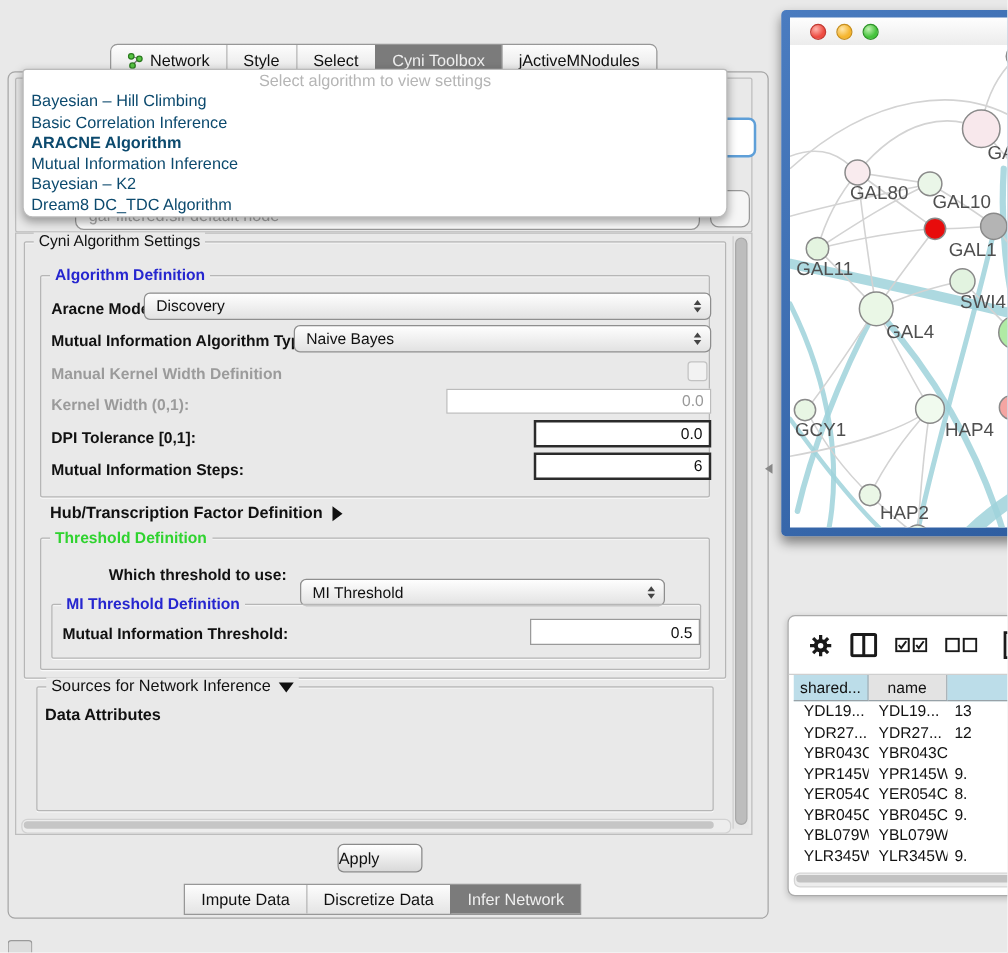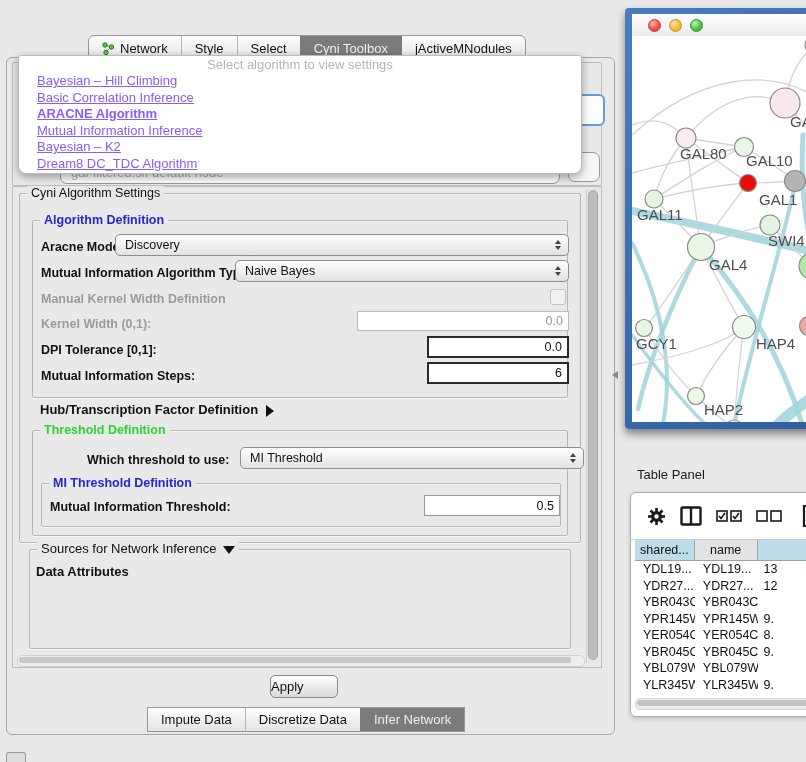--- a/index.html
+++ b/index.html
@@ -28,21 +28,21 @@
   .cp-top-sub{left:12px;top:62px;width:588px;height:122px;border:1px solid #bdbdbd;border-radius:2px;background:#e9e9e9;}
   .frag-blue{left:575px;top:94px;width:26px;height:28px;border:2px solid #5e9fd8;border-radius:6px;background:#fff;}
   .frag-gray{left:568px;top:152px;width:30px;height:28px;border:1px solid #999;border-radius:7px;background:#f6f6f6;}
   .frag-combo{left:60px;top:160px;width:500px;height:24px;border:1px solid #999;border-radius:7px;background:#fcfcfc;
     font-size:13px;color:#aaa;display:flex;align-items:center;padding-left:10px;box-sizing:border-box;}
 
   
   .popup{left:18px;top:55px;width:562px;height:117px;background:#fff;border:1px solid #bbb;
     border-radius:3px 3px 8px 8px;box-shadow:0 3px 8px rgba(0,0,0,.35);z-index:50;font-size:13px;overflow:hidden;}
   .dd-prompt{color:#b5b5b5;text-align:center;height:17px;line-height:17px;}
-  .dd-item{height:16.5px;line-height:16.5px;padding-left:18px;color:#8b5cf6;white-space:nowrap;text-decoration:underline;}
+  .dd-item{height:16.5px;line-height:16.5px;padding-left:6px;color:#0c4a6e;white-space:nowrap;}
   .dd-item.bold{font-weight:bold;}
 
   
   .settings{left:12px;top:186px;width:588px;height:480px;border:1px solid #bdbdbd;background:#e9e9e9;}
   .group{position:absolute;border:1px solid #b6b6b6;border-radius:2px;box-shadow:0 1px 0 rgba(255,255,255,.7), inset 0 1px 0 rgba(255,255,255,.5);}
   .legend{position:absolute;top:-8px;left:7px;background:#e9e9e9;padding:0 4px;font-size:12.5px;line-height:14px;white-space:nowrap;}
   .legend.blue{color:#2626cf;font-weight:bold;}
   .legend.green{color:#2fd32f;font-weight:bold;}
   .lbl{position:absolute;font-size:12.5px;font-weight:bold;white-space:nowrap;}
   .lbl.dis{color:#9b9b9b;}
@@ -196,21 +196,21 @@
       </div>
 
       <div class="abs" style="left:20px;top:208px;font-size:13px;font-weight:600;">
         <span>Hub/Transcription Factor Definition</span><span class="tri-right"></span>
       </div>
 
       <div class="group" style="left:12px;top:236px;width:534px;height:104px;">
         <span class="legend green">Threshold Definition</span>
 
         <span class="lbl" style="left:54px;top:22px;">Which threshold to use:</span>
-        <div class="combo" style="left:207px;top:16px;width:344px;">
+        <div class="combo" style="left:207px;top:32px;width:292px;">
           <span>MI Threshold</span>
           <span class="arrows">
               <span class="tri-up"></span>
               <span class="tri-down"></span>
             </span>
         </div>
 
         <div class="group" style="left:8px;top:52px;width:518px;height:42px;">
           <span class="legend blue">MI Threshold Definition</span>
           <span class="lbl" style="left:8px;top:16px;">Mutual Information Threshold:</span>
@@ -319,23 +319,20 @@
           <text x="748" y="344" font-size="15" fill="#4f4f4f" font-family="&quot;Liberation Sans&quot;,&quot;DejaVu Sans&quot;,sans-serif">HAP4</text>
           <circle cx="801" cy="321" r="9.5" fill="#f5a5a2" stroke="#8a8a8a" stroke-width="1.2"></circle>
           <text x="799" y="344" font-size="15" fill="#4f4f4f" font-family="&quot;Liberation Sans&quot;,&quot;DejaVu Sans&quot;,sans-serif">Y</text>
           <circle cx="688" cy="391" r="8.5" fill="#eaf7e6" stroke="#8a8a8a" stroke-width="1.2"></circle>
           <text x="696" y="410" font-size="15" fill="#4f4f4f" font-family="&quot;Liberation Sans&quot;,&quot;DejaVu Sans&quot;,sans-serif">HAP2</text>
           <circle cx="726" cy="424" r="9" fill="#eaf7e6" stroke="#8a8a8a" stroke-width="1.2"></circle>
         </svg>
     </div>
   </div>
 
-  <div class="abs tp-label">
-    <span>Table Panel</span>
-  </div>
 
   <div class="abs table-window">
     <div class="tp-toolbar">
       <svg width="19" height="19" viewBox="0 0 19 19">
         <g fill="#1a1a1a">
           <circle cx="9.5" cy="9.5" r="5.4"></circle>
           <g stroke="#1a1a1a" stroke-width="2.6">
             <line x1="9.5" y1="1" x2="9.5" y2="18"></line>
             <line x1="1" y1="9.5" x2="18" y2="9.5"></line>
             <line x1="3.5" y1="3.5" x2="15.5" y2="15.5"></line>

